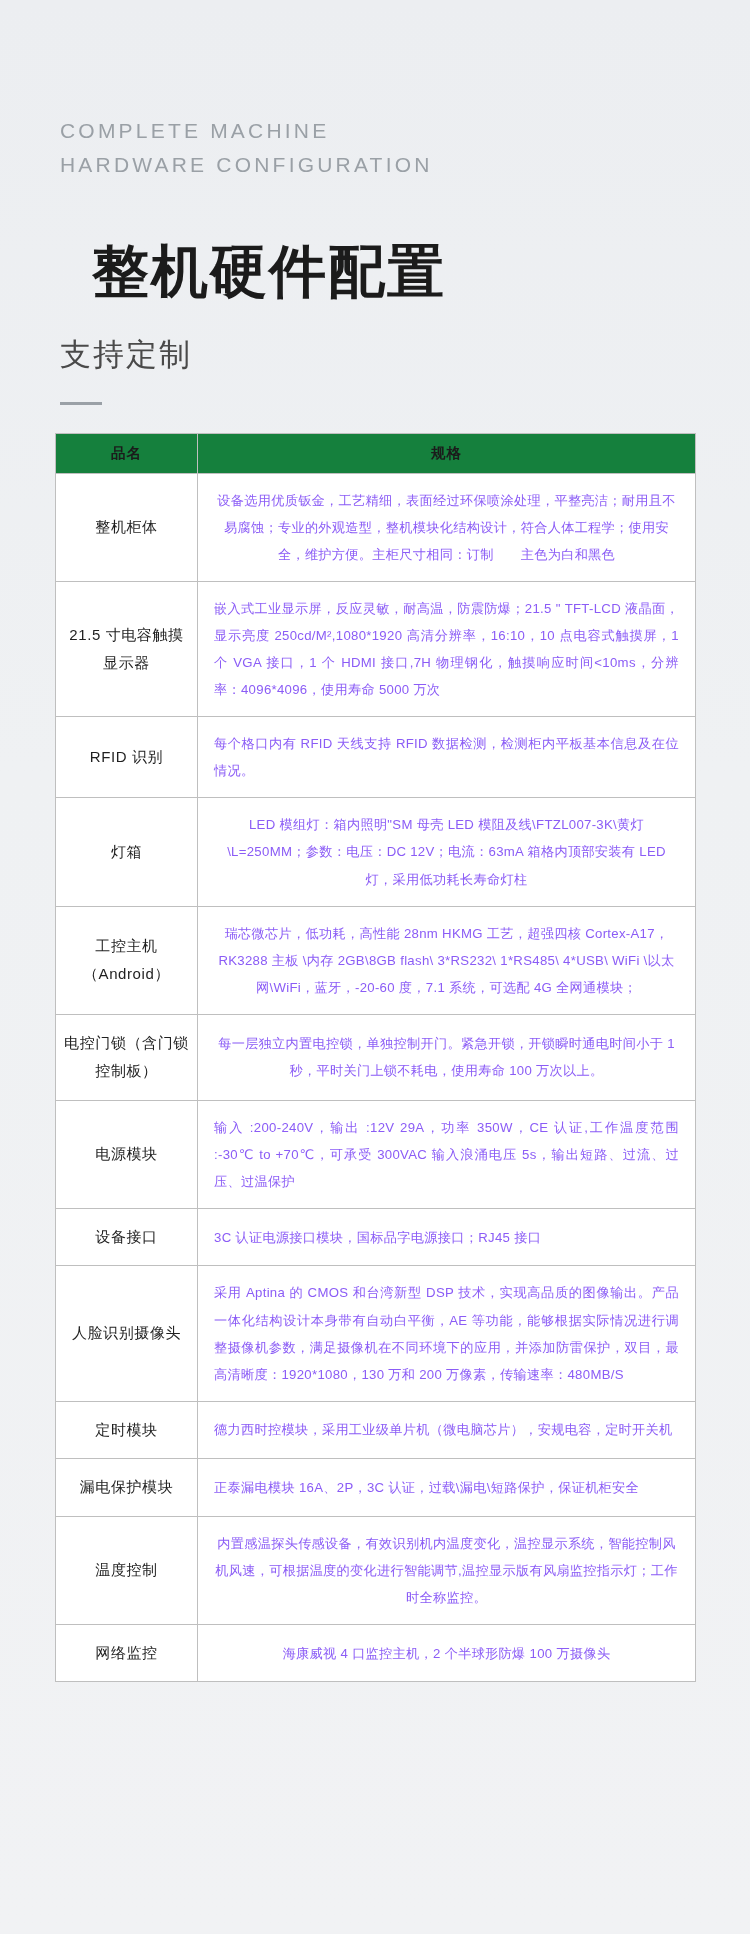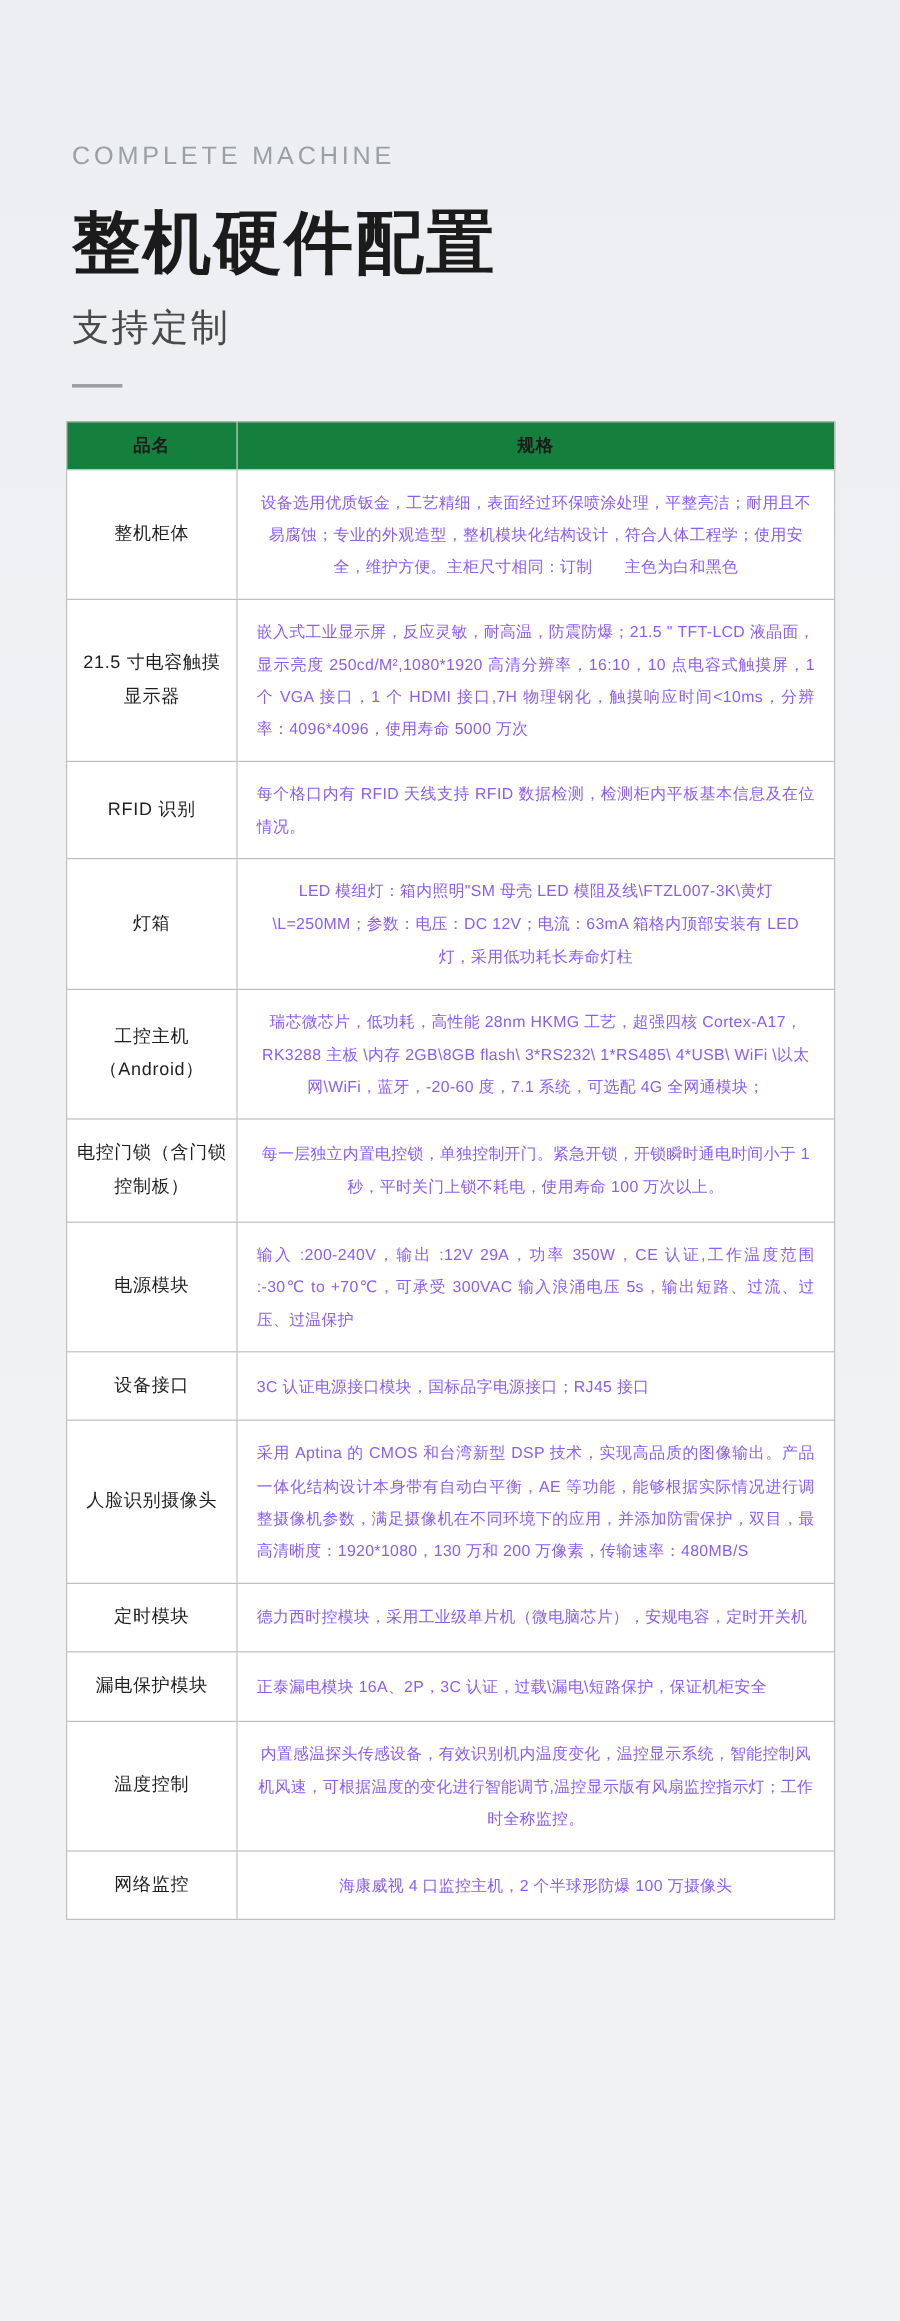--- a/index.html
+++ b/index.html
@@ -33,23 +33,24 @@
     white-space: pre-line;
   }
   .eyebrow .l2 { display:block; }
   .main-title {
     margin-top: 26px;
     font-size: 57px;
     font-weight: bold;
     letter-spacing: 2px;
     color: #1b1b1b;
     line-height: 1.05;
+    margin-left: 32px;
   }
   .sub-title {
-    margin-top: 18px;
+    margin-top: 32px;
     font-size: 31px;
     color: #4a4a4a;
     letter-spacing: 2px;
   }
   .rule {
     margin-top: 26px;
     width: 42px;
     height: 3px;
     background: #9aa0a6;
   }
@@ -99,20 +100,21 @@
   }
 </style>
 </head>
 <body>
 
 <div class="page">
 
   <div class="header">
     <div class="eyebrow">
       <span>COMPLETE   MACHINE</span>
+      <span class="l2">HARDWARE   CONFIGURATION</span>
     </div>
     <div class="main-title">整机硬件配置</div>
     <div class="sub-title">支持定制</div>
     <div class="rule"></div>
   </div>
 
   <div class="table-wrap">
     <table class="spec">
       <colgroup>
         <col class="c1">

